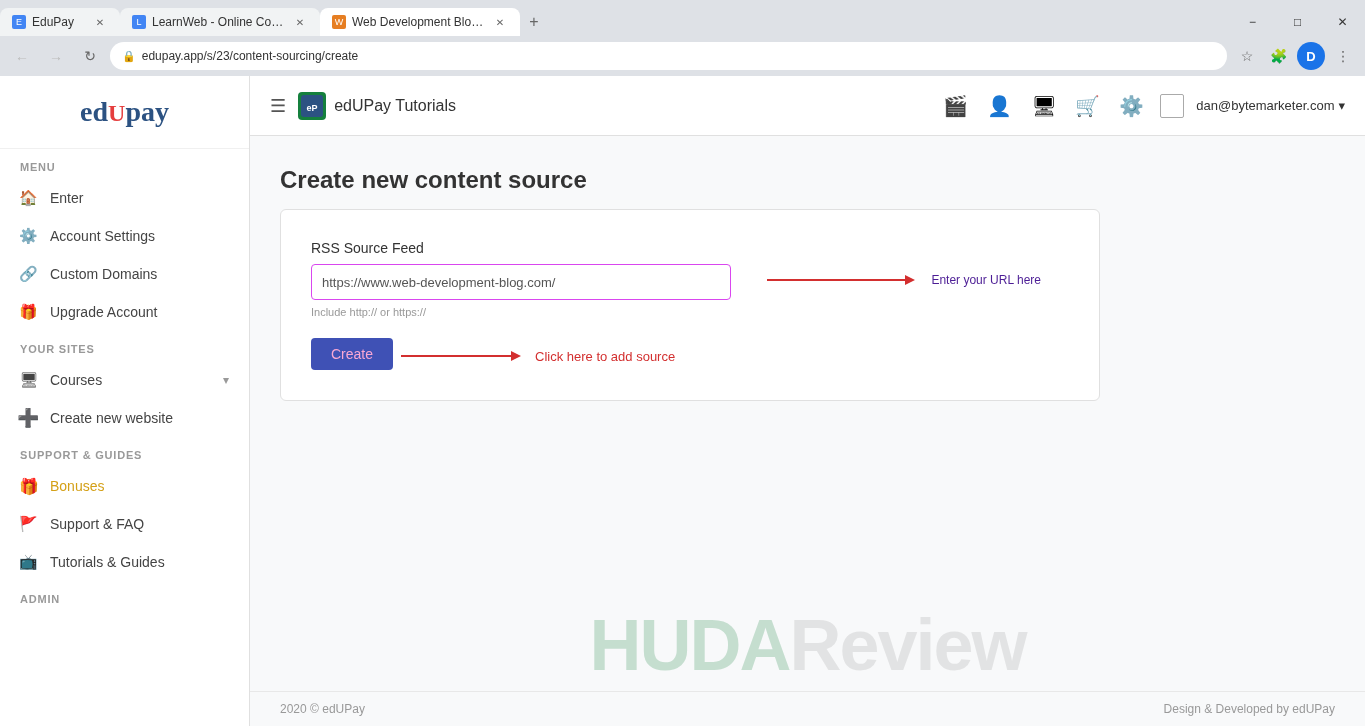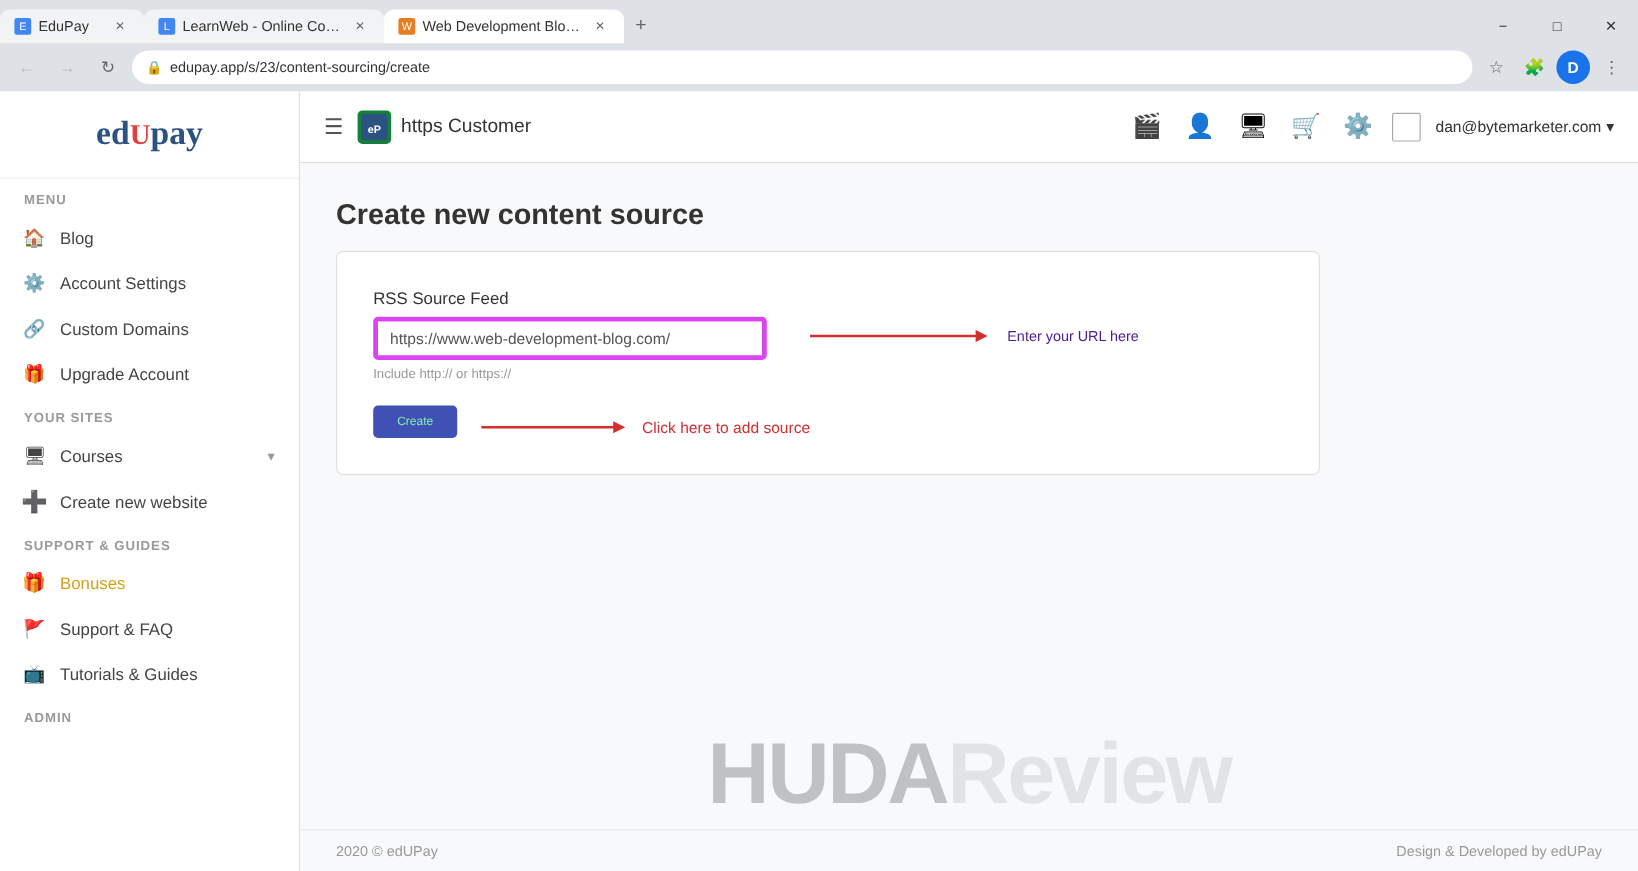--- a/index.html
+++ b/index.html
@@ -57,23 +57,23 @@
     .top-nav-icons { display: flex; align-items: center; gap: 12px; }
     .top-icon { width: 32px; height: 32px; display: flex; align-items: center; justify-content: center; cursor: pointer; font-size: 20px; }
     .user-email { font-size: 13px; color: #333; display: flex; align-items: flex-start; gap: 4px; cursor: pointer; }
 
     
     .page-content { padding: 30px; flex: 1; }
     .page-title { font-size: 24px; font-weight: 700; color: #333; margin-bottom: 15px; }
     .form-card { background: #fff; border-radius: 6px; border: 1px solid #e0e0e0; padding: 30px; max-width: 820px; }
     .form-label { font-size: 14px; color: #333; font-weight: 500; margin-bottom: 8px; }
     .form-input-row { display: flex; align-items: center; gap: 20px; position: relative; }
-    .form-input { width: 328px; height: 36px; border: 4px solid #d946ef; border-radius: 4px; padding: 0 10px; font-size: 13px; color: #555; outline: none; }
+    .form-input { width: 420px; height: 36px; border: 1px solid #d946ef; border-radius: 4px; padding: 0 10px; font-size: 13px; color: #555; outline: none; }
     .form-hint { font-size: 11px; color: #999; margin-top: 6px; }
-    .btn-create { background: #3f51b5; color: #86efac; border: none; border-radius: 4px; padding: 8px 20px; font-size: 10px; cursor: pointer; font-weight: 500; }
+    .btn-create { background: #3f51b5; color: #f9a8d4; border: none; border-radius: 4px; padding: 8px 20px; font-size: 14px; cursor: pointer; font-weight: 500; }
 
     
     .watermark { text-align: center; padding: 40px 0 10px; position: relative; }
 
     .page-footer { background: #f8f9fa; padding: 10px 30px; border-top: 1px solid #e8e8e8; display: flex; justify-content: space-between; font-size: 12px; color: #999; }
   </style>
 </head>
 <body>
 
 <div class="browser-chrome">
@@ -124,21 +124,21 @@
     <div class="sidebar-logo">
       <div class="logo-img">
         <span style="color:#2c5282;">ed</span><span style="color:#e53e3e; font-size:24px;">U</span><span style="color:#2c5282;">pay</span>
       </div>
     </div>
 
     <div class="sidebar-section-label">MENU</div>
 
     <div class="sidebar-item">
       <div class="sidebar-item-icon">🏠</div>
-      <span class="sidebar-item-label">Blog</span>
+      <span class="sidebar-item-label">Enter</span>
     </div>
     <div class="sidebar-item">
       <div class="sidebar-item-icon">⚙️</div>
       <span class="sidebar-item-label">Account Settings</span>
     </div>
     <div class="sidebar-item">
       <div class="sidebar-item-icon">🔗</div>
       <span class="sidebar-item-label">Custom Domains</span>
     </div>
     <div class="sidebar-item">
@@ -181,21 +181,21 @@
 
     <div class="top-nav">
       <div class="hamburger">☰</div>
       <div class="brand-area">
         <div class="brand-icon">
           <svg width="22" height="22" viewBox="0 0 22 22">
             <rect width="22" height="22" rx="3" fill="#2c5282"></rect>
             <text x="11" y="16" text-anchor="middle" fill="white" font-size="9" font-weight="bold">eP</text>
           </svg>
         </div>
-        <span class="brand-name">https Customer</span>
+        <span class="brand-name">edUPay Tutorials</span>
       </div>
       <div class="top-nav-spacer"></div>
       <div class="top-nav-icons">
         <div class="top-icon">🎬</div>
         <div class="top-icon">👤</div>
         <div class="top-icon">🖥</div>
         <div class="top-icon">🛒</div>
         <div class="top-icon">⚙️</div>
         <div class="top-icon" style="font-size:16px; border: 1.5px solid #aaa; width:24px; height:24px; border-radius:2px;"></div>
         <div class="user-email">
@@ -237,21 +237,21 @@
               <polygon points="120,10 110,5 110,15" fill="#d32f2f"></polygon>
             </svg>
             <span style="color:#d32f2f; font-size:13px; white-space:nowrap; margin-left:4px;">Click here to add source</span>
           </div>
         </div>
       </div>
     </div>
 
     <div class="watermark">
       <div style="font-size:72px; font-weight:900; letter-spacing:-2px; line-height:1; opacity:0.22;">
-        <span style="color:#000000;">HUDA</span><span style="color:#999;">Review</span>
+        <span style="color:#15803d;">HUDA</span><span style="color:#999;">Review</span>
       </div>
     </div>
 
     <div class="page-footer">
       <span>2020 © edUPay</span>
       <span>Design &amp; Developed by edUPay</span>
     </div>
 
   </div>
 </div>

